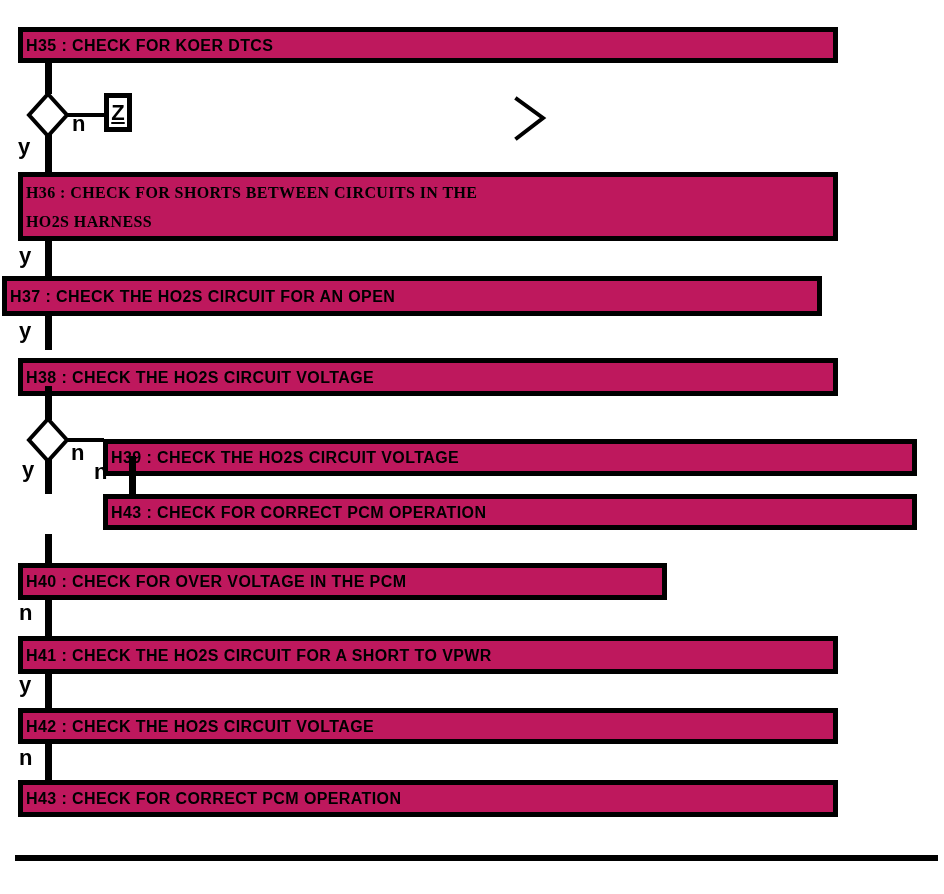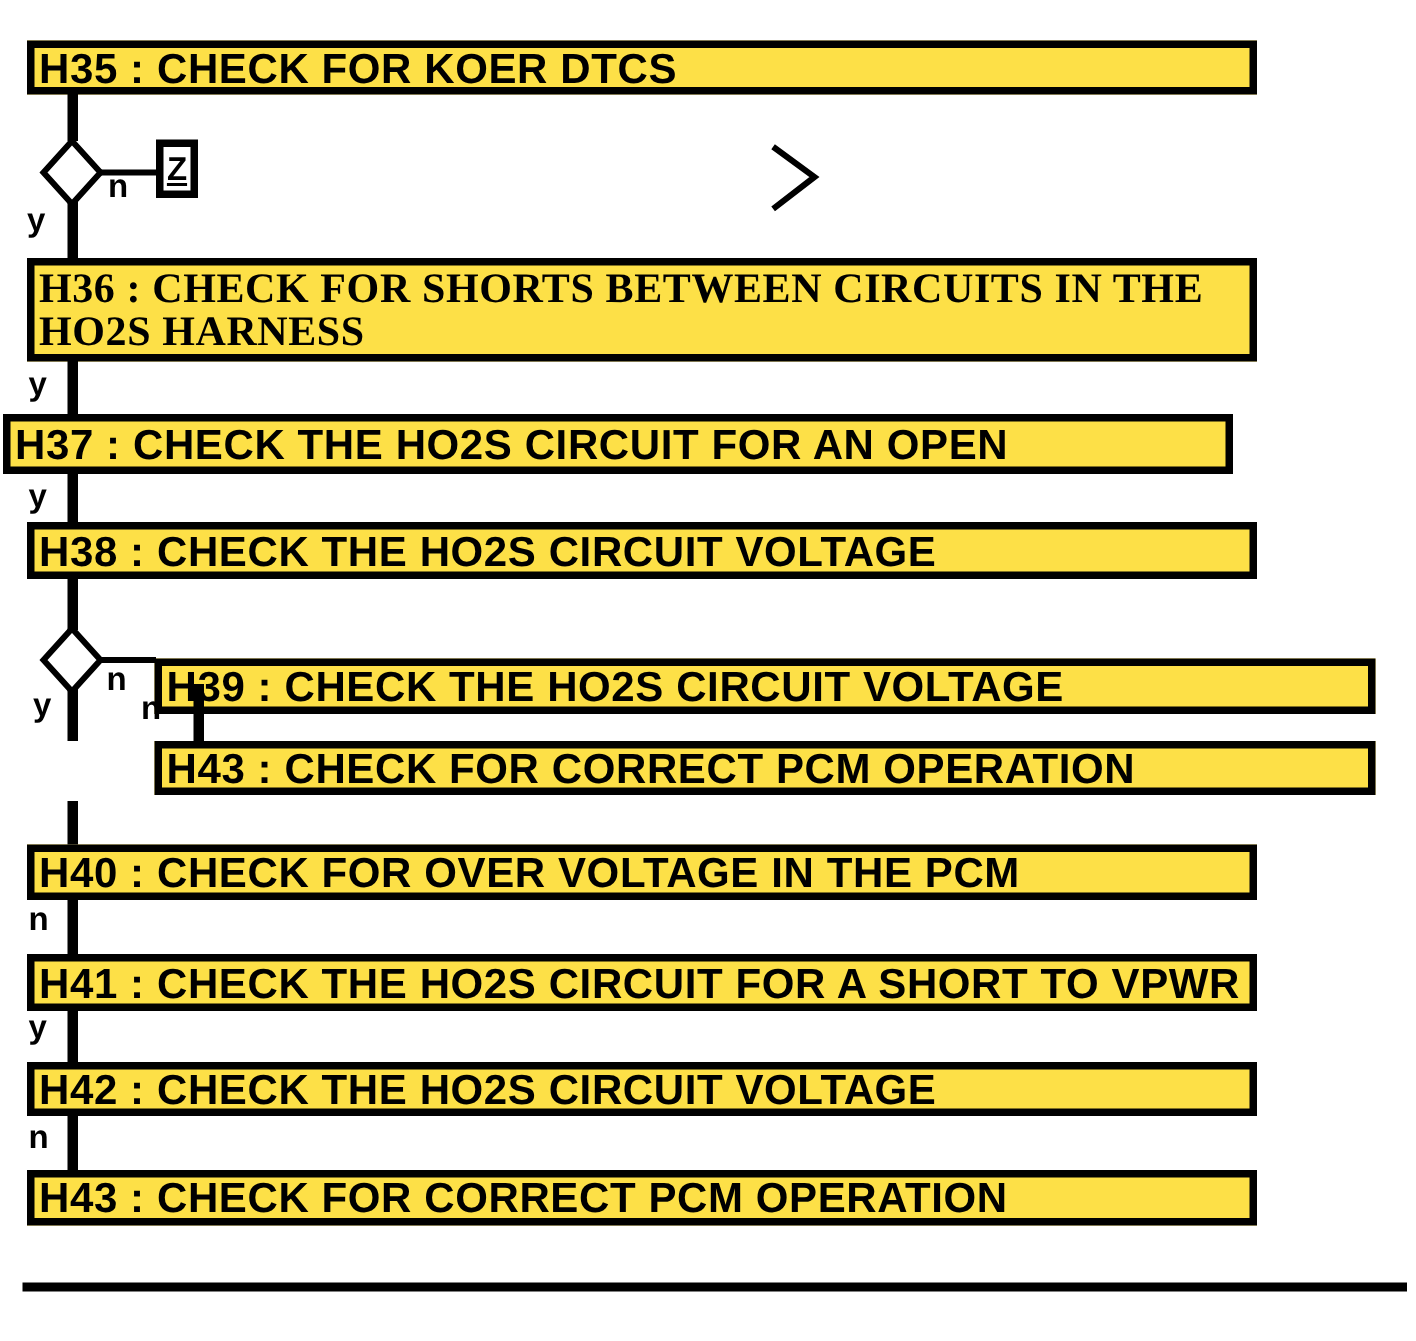--- a/index.html
+++ b/index.html
@@ -9,25 +9,25 @@
     height: 894px;
     background: #ffffff;
     font-family: "Liberation Sans", sans-serif;
     color: #000000;
     overflow: hidden;
   }
   .box {
     position: absolute;
     box-sizing: border-box;
     border: 5px solid #000000;
-    background: #fde047;
+    background: #be185d;
     display: flex;
     align-items: center;
     font-weight: bold;
-    font-size: 28px;
+    font-size: 16px;
     letter-spacing: 0.4px;
     line-height: 29px;
     padding-left: 3px;
     white-space: pre-line;
   }
   .vline { position: absolute; width: 7px; background: #000000; }
   .hline { position: absolute; height: 4px; background: #000000; }
   .lbl {
     position: absolute;
     font-weight: bold;
@@ -49,24 +49,24 @@
     font-size: 22px;
     text-decoration: underline;
   }
   .chevron { position: absolute; left: 512px; top: 92px; }
   .rule { position: absolute; left: 15px; top: 855px; width: 923px; height: 6px; background: #000000; }
 
   
   .b-h35  { left: 18px;  top: 27px;  width: 820px; height: 36px; }
   .b-h36  { left: 18px;  top: 172px; width: 820px; height: 69px; font-family: Liberation Serif, serif; }
   .b-h37  { left: 2px;  top: 276px; width: 820px; height: 40px; }
-  .b-h38  { left: 18px;  top: 348px; width: 820px; height: 38px; }
+  .b-h38  { left: 18px;  top: 358px; width: 820px; height: 38px; }
   .b-h39  { left: 103px; top: 439px; width: 814px; height: 37px; }
   .b-h43a { left: 103px; top: 494px; width: 814px; height: 36px; }
-  .b-h40  { left: 18px;  top: 563px; width: 820px; height: 37px; }
+  .b-h40  { left: 18px;  top: 563px; width: 649px; height: 37px; }
   .b-h41  { left: 18px;  top: 636px; width: 820px; height: 38px; align-items: center; }
   .b-h42  { left: 18px;  top: 708px; width: 820px; height: 36px; text-align: center; }
   .b-h43b { left: 18px;  top: 780px; width: 820px; height: 37px; }
 </style>
 </head>
 <body>
 
 <div class="stage">
 
   <div class="box b-h35"><span>H35 : CHECK FOR KOER DTCS</span></div>

